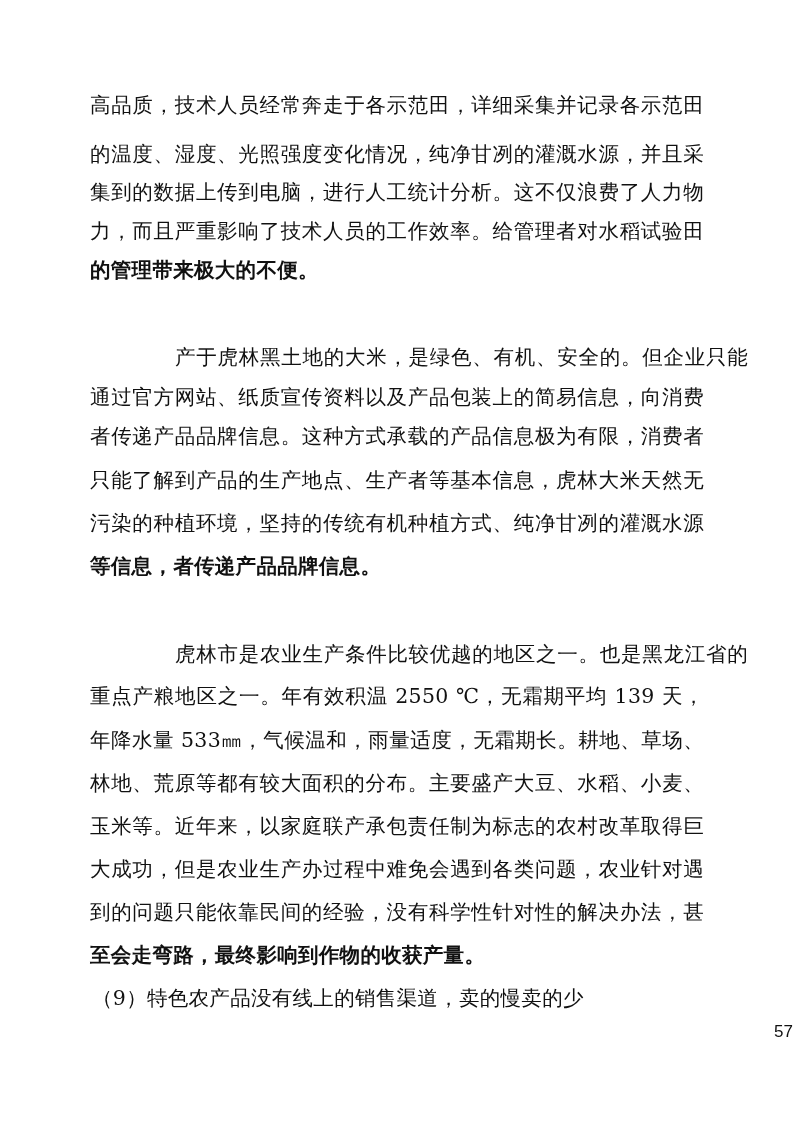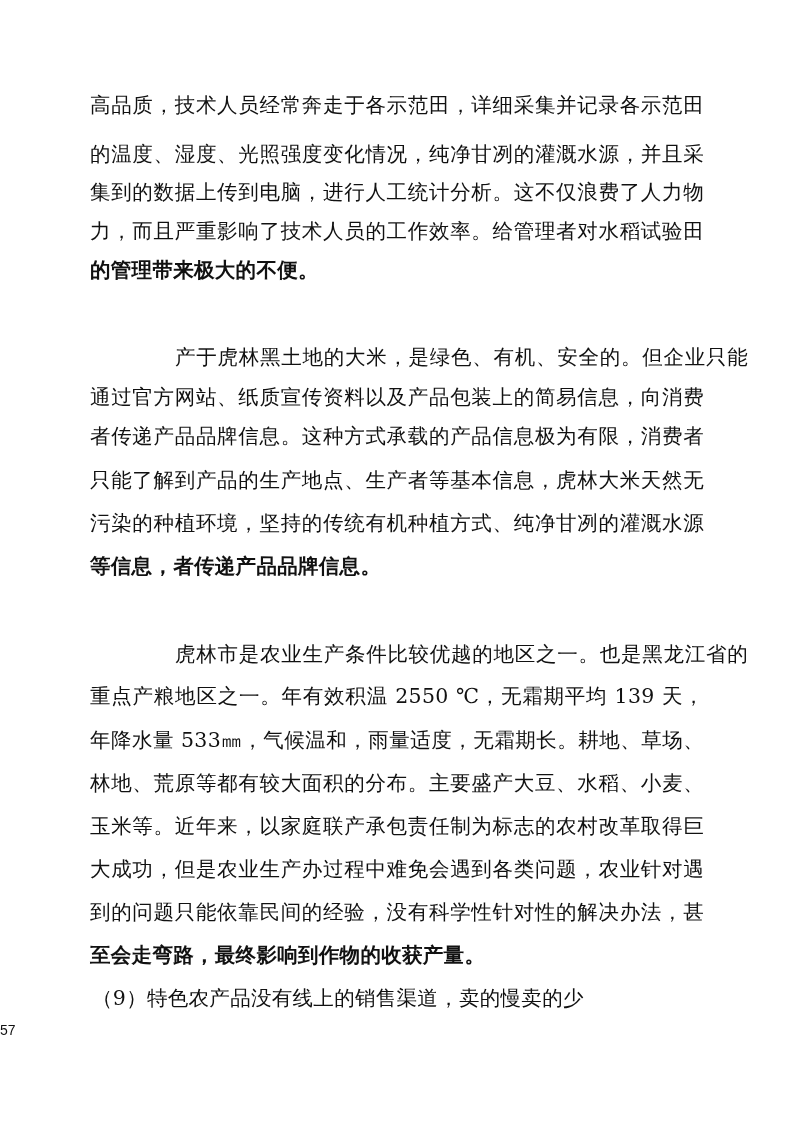--- a/index.html
+++ b/index.html
@@ -12,23 +12,23 @@
   .line {
     position: absolute; left: 90px; width: 614px;
     font-size: 20.5px; line-height: 28px; height: 28px;
     white-space: nowrap; letter-spacing: 0.3px;
     text-align: justify; text-align-last: justify;
   }
   .line.last { text-align-last: left; font-weight: bold; }
   .line.indent { left: 131px; width: 573px; margin-left: 44px; }
   .line.heading { left: 92px; text-align-last: left; }
   .pagenum {
-    position: absolute; top: 1022px; left: 0; width: 793px; text-align: left;
+    position: absolute; top: 1022px; left: 0; width: 793px; text-align: right;
     font-family: "Liberation Sans", "DejaVu Sans", sans-serif;
-    font-size: 14px; color: #111111;
+    font-size: 17px; color: #111111;
   }
 </style>
 </head>
 <body>
 
 <div class="page">
 
   <div>
     <div class="line" style="top:91px">高品质，技术人员经常奔走于各示范田，详细采集并记录各示范田</div>
     <div class="line" style="top:140px">的温度、湿度、光照强度变化情况，纯净甘冽的灌溉水源，并且采</div>

